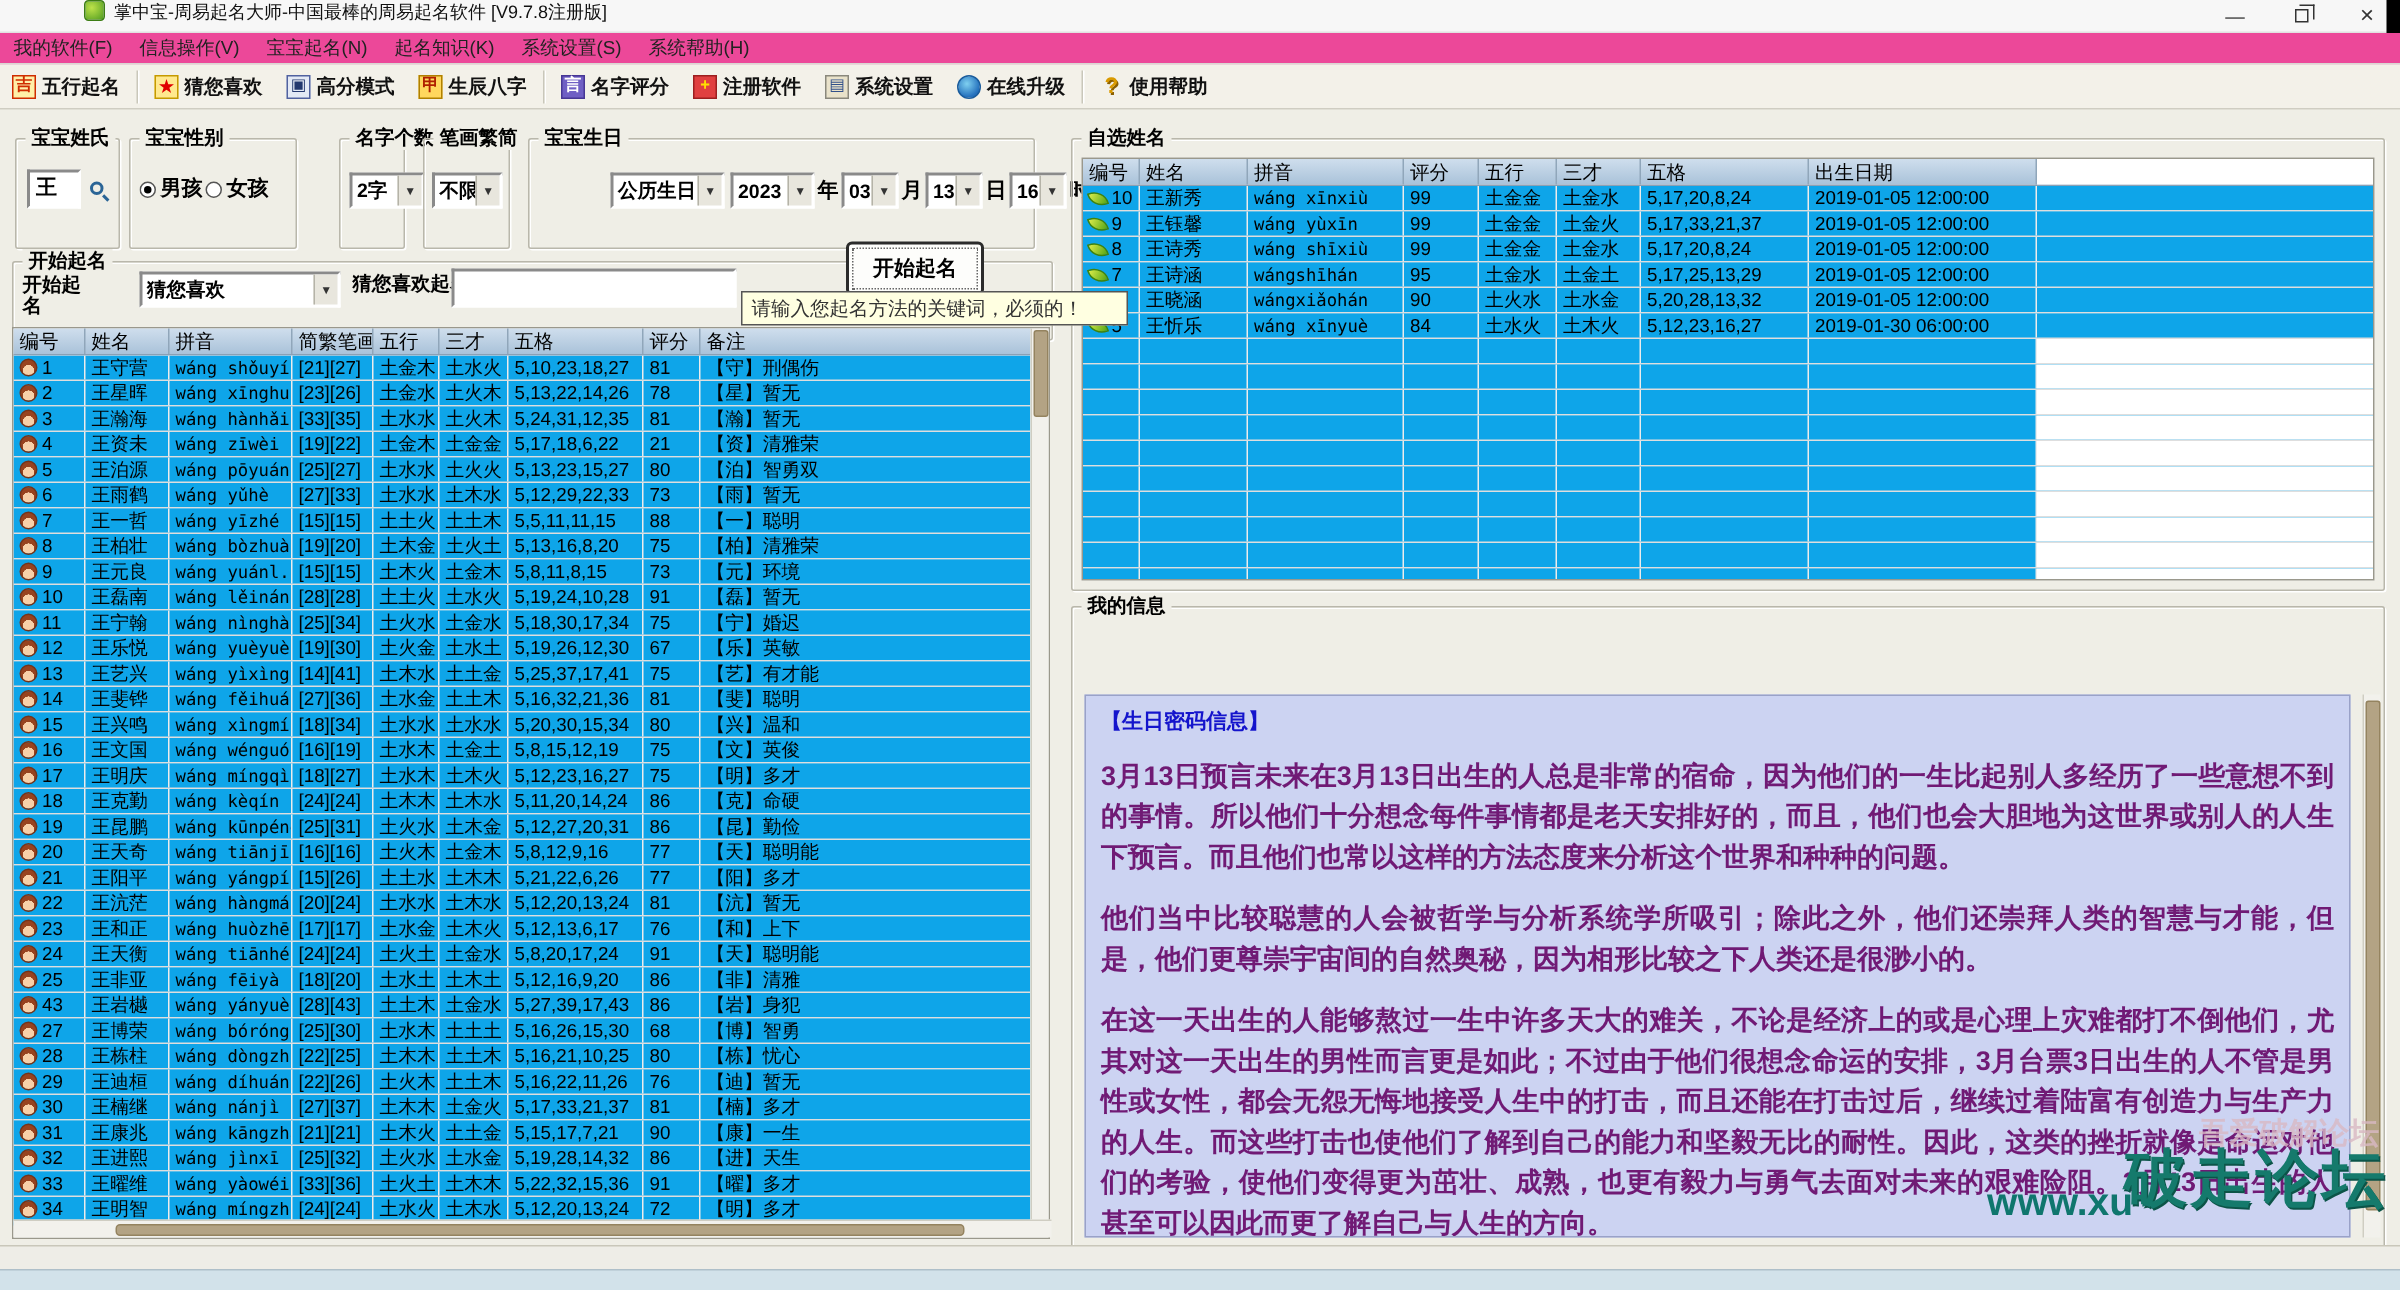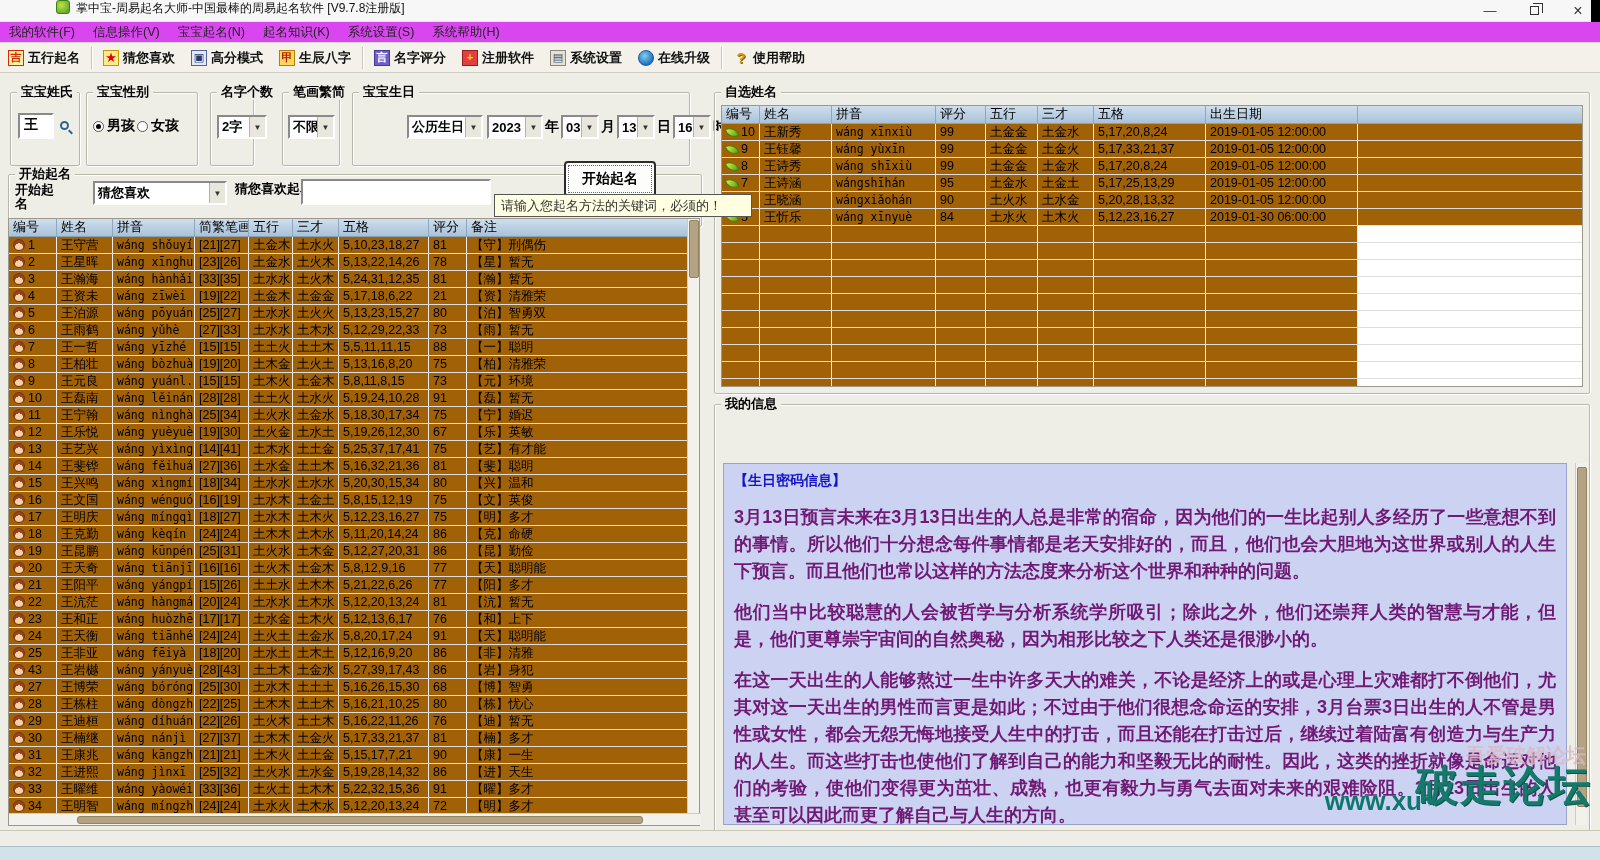--- a/index.html
+++ b/index.html
@@ -14,21 +14,21 @@
   .title-text { font-size:12px; color:#111; }
   .win-controls { margin-left:auto; display:flex; align-items:center; height:100%; }
   .win-btn { width:44px; height:100%; display:flex; align-items:center; justify-content:center;
     font-size:13px; color:#333; cursor:default; }
   .restore-glyph { width:9px; height:9px; border:1px solid #333; position:relative; background:#f7f7f7; }
   .restore-glyph::before { content:""; position:absolute; left:2px; top:-4px; width:9px; height:9px;
     border:1px solid #333; border-bottom:none; border-left:none; }
   .right-black-edge { position:absolute; right:0; top:0; width:9px; height:22px; background:#000; }
 
   
-  .menubar { position:absolute; left:0; top:22px; width:1600px; height:21px; background:#d946ef;
+  .menubar { position:absolute; left:0; top:22px; width:1600px; height:21px; background:#ec4899;
     display:flex; align-items:center; border-bottom:1px solid #d8d8d2; }
   .menu-item { font-size:12.5px; color:#222; padding:0 9px; height:100%; display:flex; align-items:center; }
 
   
   .toolbar { position:absolute; left:0; top:43px; width:1600px; height:30px; background:#f3f1e9;
     display:flex; align-items:center; border-bottom:1px solid #cfcdc2; }
   .tb-btn { display:flex; align-items:center; gap:4px; padding:0 8px; height:26px; font-size:13px;
     font-weight:bold; color:#111; }
   .tb-sep { width:1px; height:22px; background:#c9c7ba; margin:0 3px; box-shadow:1px 0 0 #fff; }
   .tb-icon { width:16px; height:16px; display:inline-flex; align-items:center; justify-content:center;
@@ -70,25 +70,25 @@
   .start-btn { position:absolute; left:555px; top:-14px; width:92px; height:36px; background:#fdfdfb;
     border:2px solid #2b2b2b; border-radius:4px; font-size:14px; font-weight:bold; display:flex;
     align-items:center; justify-content:center; }
   .start-btn::before { content:""; position:absolute; inset:2px; border:1px dotted #666; }
   .tooltip { position:absolute; left:485px; top:19px; width:258px; height:23px; background:#ffffe1;
     border:1px solid #555; font-size:13px; color:#333; display:flex; align-items:center;
     padding:0 6px; z-index:30; white-space:nowrap; }
 
   
   .datatable { position:absolute; background:#fff; border:1px solid #9a988c; }
-  .thead { display:flex; height:18px; background:linear-gradient(#cfdeed,#a9c2d9); border-bottom:1px solid #8aa0b5;align-items:flex-end; }
+  .thead { display:flex; height:18px; background:linear-gradient(#cfdeed,#a9c2d9); border-bottom:1px solid #8aa0b5; }
   .th { font-size:13px; color:#000; display:flex; align-items:center; padding:0 4px;
     border-right:1px solid #90a6ba; overflow:hidden; white-space:nowrap; }
   .tbody { overflow:hidden; }
-  .trow { display:flex; height:17px; border-bottom:1px solid #dedede; background:#a16207; }
+  .trow { display:flex; height:17px; border-bottom:1px solid #dedede; background:#0ea5e9; }
   .td { font-size:12.5px; color:#000; display:flex; align-items:center; padding:0 4px;
     border-right:1px solid #ececec; overflow:hidden; white-space:nowrap; }
   .td.pinyin { font-family:"DejaVu Sans Mono",monospace; font-size:11.5px; }
   .boy-icon { width:12px; height:12px; min-width:12px; border-radius:50%; margin-right:3px;
     background:radial-gradient(circle at 50% 72%, #f8d0a8 44%, #98431f 45%); border:1px solid #74341a; }
   .leaf-icon { width:12px; height:11px; min-width:12px; margin-right:3px;
     background:linear-gradient(135deg,#dcec48,#55a517); border-radius:0 90% 0 90%;
     transform:rotate(-18deg); border:1px solid #3f820e; }
 
   
@@ -204,21 +204,21 @@
 <div class="groupbox" style="left:86px; top:92px; width:112px; height:74px;">
   <span class="glabel">宝宝性别</span>
   <div style="position:absolute; left:6px; top:24px; display:flex; align-items:center; overflow:hidden; width:102px;">
     <span class="radio checked"></span>
     <span class="rlabel">男孩</span>
     <span class="radio"></span>
     <span class="rlabel">女孩</span>
   </div>
 </div>
 
-<div class="groupbox" style="left:210px; top:92px; width:44px; height:74px;">
+<div class="groupbox" style="left:226px; top:92px; width:44px; height:74px;">
   <span class="glabel">名字个数</span>
   <div class="sunken ddown" style="position:absolute; left:6px; top:22px; width:50px;">
     <span class="val">2字</span>
     <span class="dd-btn">▼</span>
   </div>
 </div>
 
 <div class="groupbox" style="left:282px; top:92px; width:58px; height:74px;">
   <span class="glabel">笔画繁简</span>
   <div class="sunken ddown" style="position:absolute; left:5px; top:22px; width:47px;">

